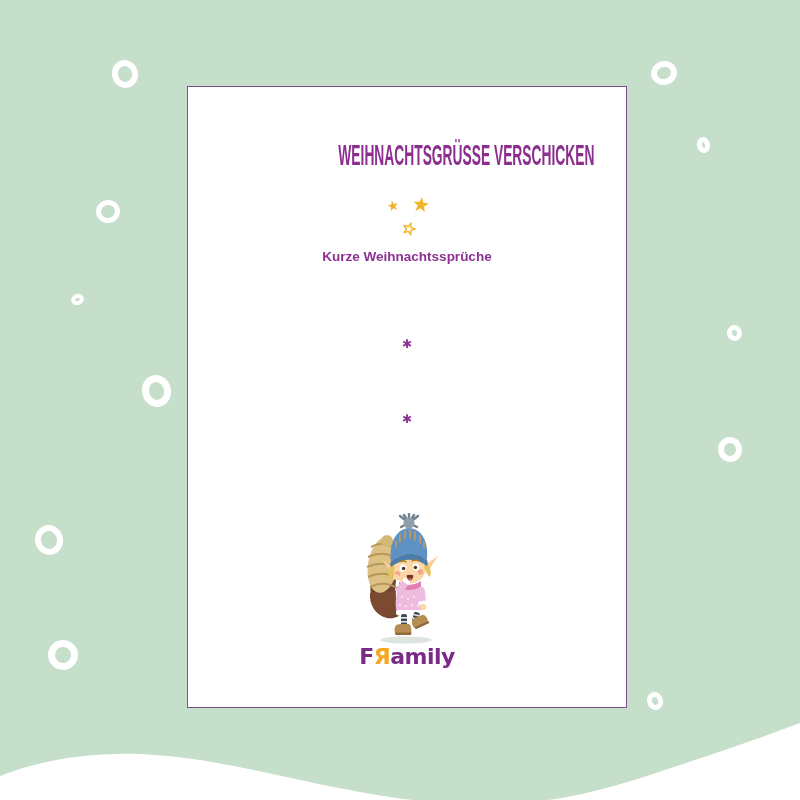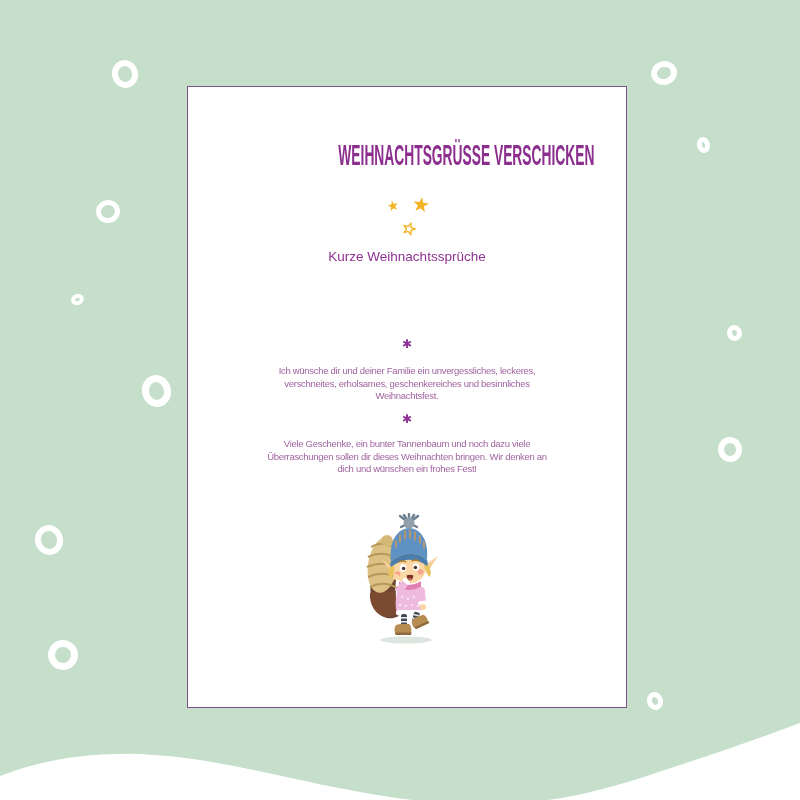--- a/index.html
+++ b/index.html
@@ -45,21 +45,21 @@
   .title .squeeze { display: inline-block; transform: scaleX(0.46); transform-origin: center; }
 
   .title-stars { top: 104px; left: 50%; transform: translateX(-50%); }
   .star-filled { fill: var(--star-gold, #f2b424); }
   .star-outline { fill: none; stroke: var(--star-gold, #f2b424); stroke-width: 2.2; stroke-linejoin: round; }
 
   .subtitle {
     top: 162px; left: 0; width: 100%;
     text-align: center;
     color: var(--subtitle, #8d3193);
-    font-size: 13.5px; font-weight: normal;
+    font-size: 13.5px; font-weight: bold;
   }
 
   .quote {
     left: 50%; transform: translateX(-50%);
     width: 370px;
     text-align: center;
     color: var(--body-text, #a0639f);
     font-size: 9.5px; letter-spacing: -0.3px;
     line-height: 12.6px;
   }
@@ -116,25 +116,23 @@
       <polygon class="star-filled" transform="translate(14,15) scale(0.55) rotate(-12)" points="0,-10 2.35,-3.24 9.51,-3.09 3.8,1.24 5.88,8.09 0,4 -5.88,8.09 -3.8,1.24 -9.51,-3.09 -2.35,-3.24"></polygon>
       <polygon class="star-filled" transform="translate(42,14) scale(0.82) rotate(8)" points="0,-10 2.35,-3.24 9.51,-3.09 3.8,1.24 5.88,8.09 0,4 -5.88,8.09 -3.8,1.24 -9.51,-3.09 -2.35,-3.24"></polygon>
       <polygon class="star-outline" transform="translate(30,38) scale(0.62) rotate(18)" points="0,-10 2.35,-3.24 9.51,-3.09 3.8,1.24 5.88,8.09 0,4 -5.88,8.09 -3.8,1.24 -9.51,-3.09 -2.35,-3.24"></polygon>
     </svg>
 
     <h2 class="subtitle">Kurze Weihnachtssprüche</h2>
 
 
     <div class="divider divider-1">✱</div>
 
-    <p class="quote quote-2">Ich wünsche dir und deiner Familie ein unvergessliches, leckeres,<br>verschneites, erholsames, geschenkereiches und besinnliches<br>Weihnachtsfest.</p>
 
     <div class="divider divider-2">✱</div>
 
-    <p class="quote quote-3">Viele Geschenke, ein bunter Tannenbaum und noch dazu viele<br>Überraschungen sollen dir dieses Weihnachten bringen. Wir denken an<br>dich und wünschen ein frohes Fest!</p>
 
     <svg class="elf" viewBox="0 0 106 132" width="106" height="132">
       <ellipse cx="52" cy="127" rx="26" ry="3.5" fill="#c2cfc2" opacity="0.55"></ellipse>
 
       <g>
         <path d="M20,56 C14,74 15,94 28,103 C36,108 46,104 47,100 C40,90 40,72 44,58 C45,50 44,44 38,40 C28,38 23,46 20,56 Z" fill="#6e4534"></path>
         <path d="M16,80 C15,92 22,102 31,104 L46,100 C42,94 41,86 42,78 Z" fill="#7c4a31"></path>
         <ellipse cx="29" cy="52" rx="15" ry="28" transform="rotate(9 29 52)" fill="#ddc084"></ellipse>
         <path d="M17,34 Q29,27 41,35" fill="none" stroke="#b5985a" stroke-width="2"></path>
         <path d="M14,44 Q28,37 42,45" fill="none" stroke="#b5985a" stroke-width="2"></path>
@@ -231,15 +229,16 @@
       </g>
 
       <path d="M42,112 C40,115 40,119 42,121 L57,121 C58,117 57,112 55,111 L46,111 Z" fill="#b78c52"></path>
       <path d="M41,119.5 L57.5,119.5 L57,122 L41.5,122 Z" fill="#8f6a3c"></path>
       <g transform="rotate(-22 64 108)">
         <path d="M58,106 C57,109 57,112 59,114 L73,113 C74,109 73,105 71,104 L62,104 Z" fill="#b78c52"></path>
         <path d="M58.5,112.5 L73.5,111.8 L73.8,114.2 L59,115 Z" fill="#8f6a3c"></path>
       </g>
     </svg>
 
+    <div class="logo"><span>F</span><span class="accent">Я</span><span>amily</span></div>
 
   </div>
 </div>
 
 </body></html>

